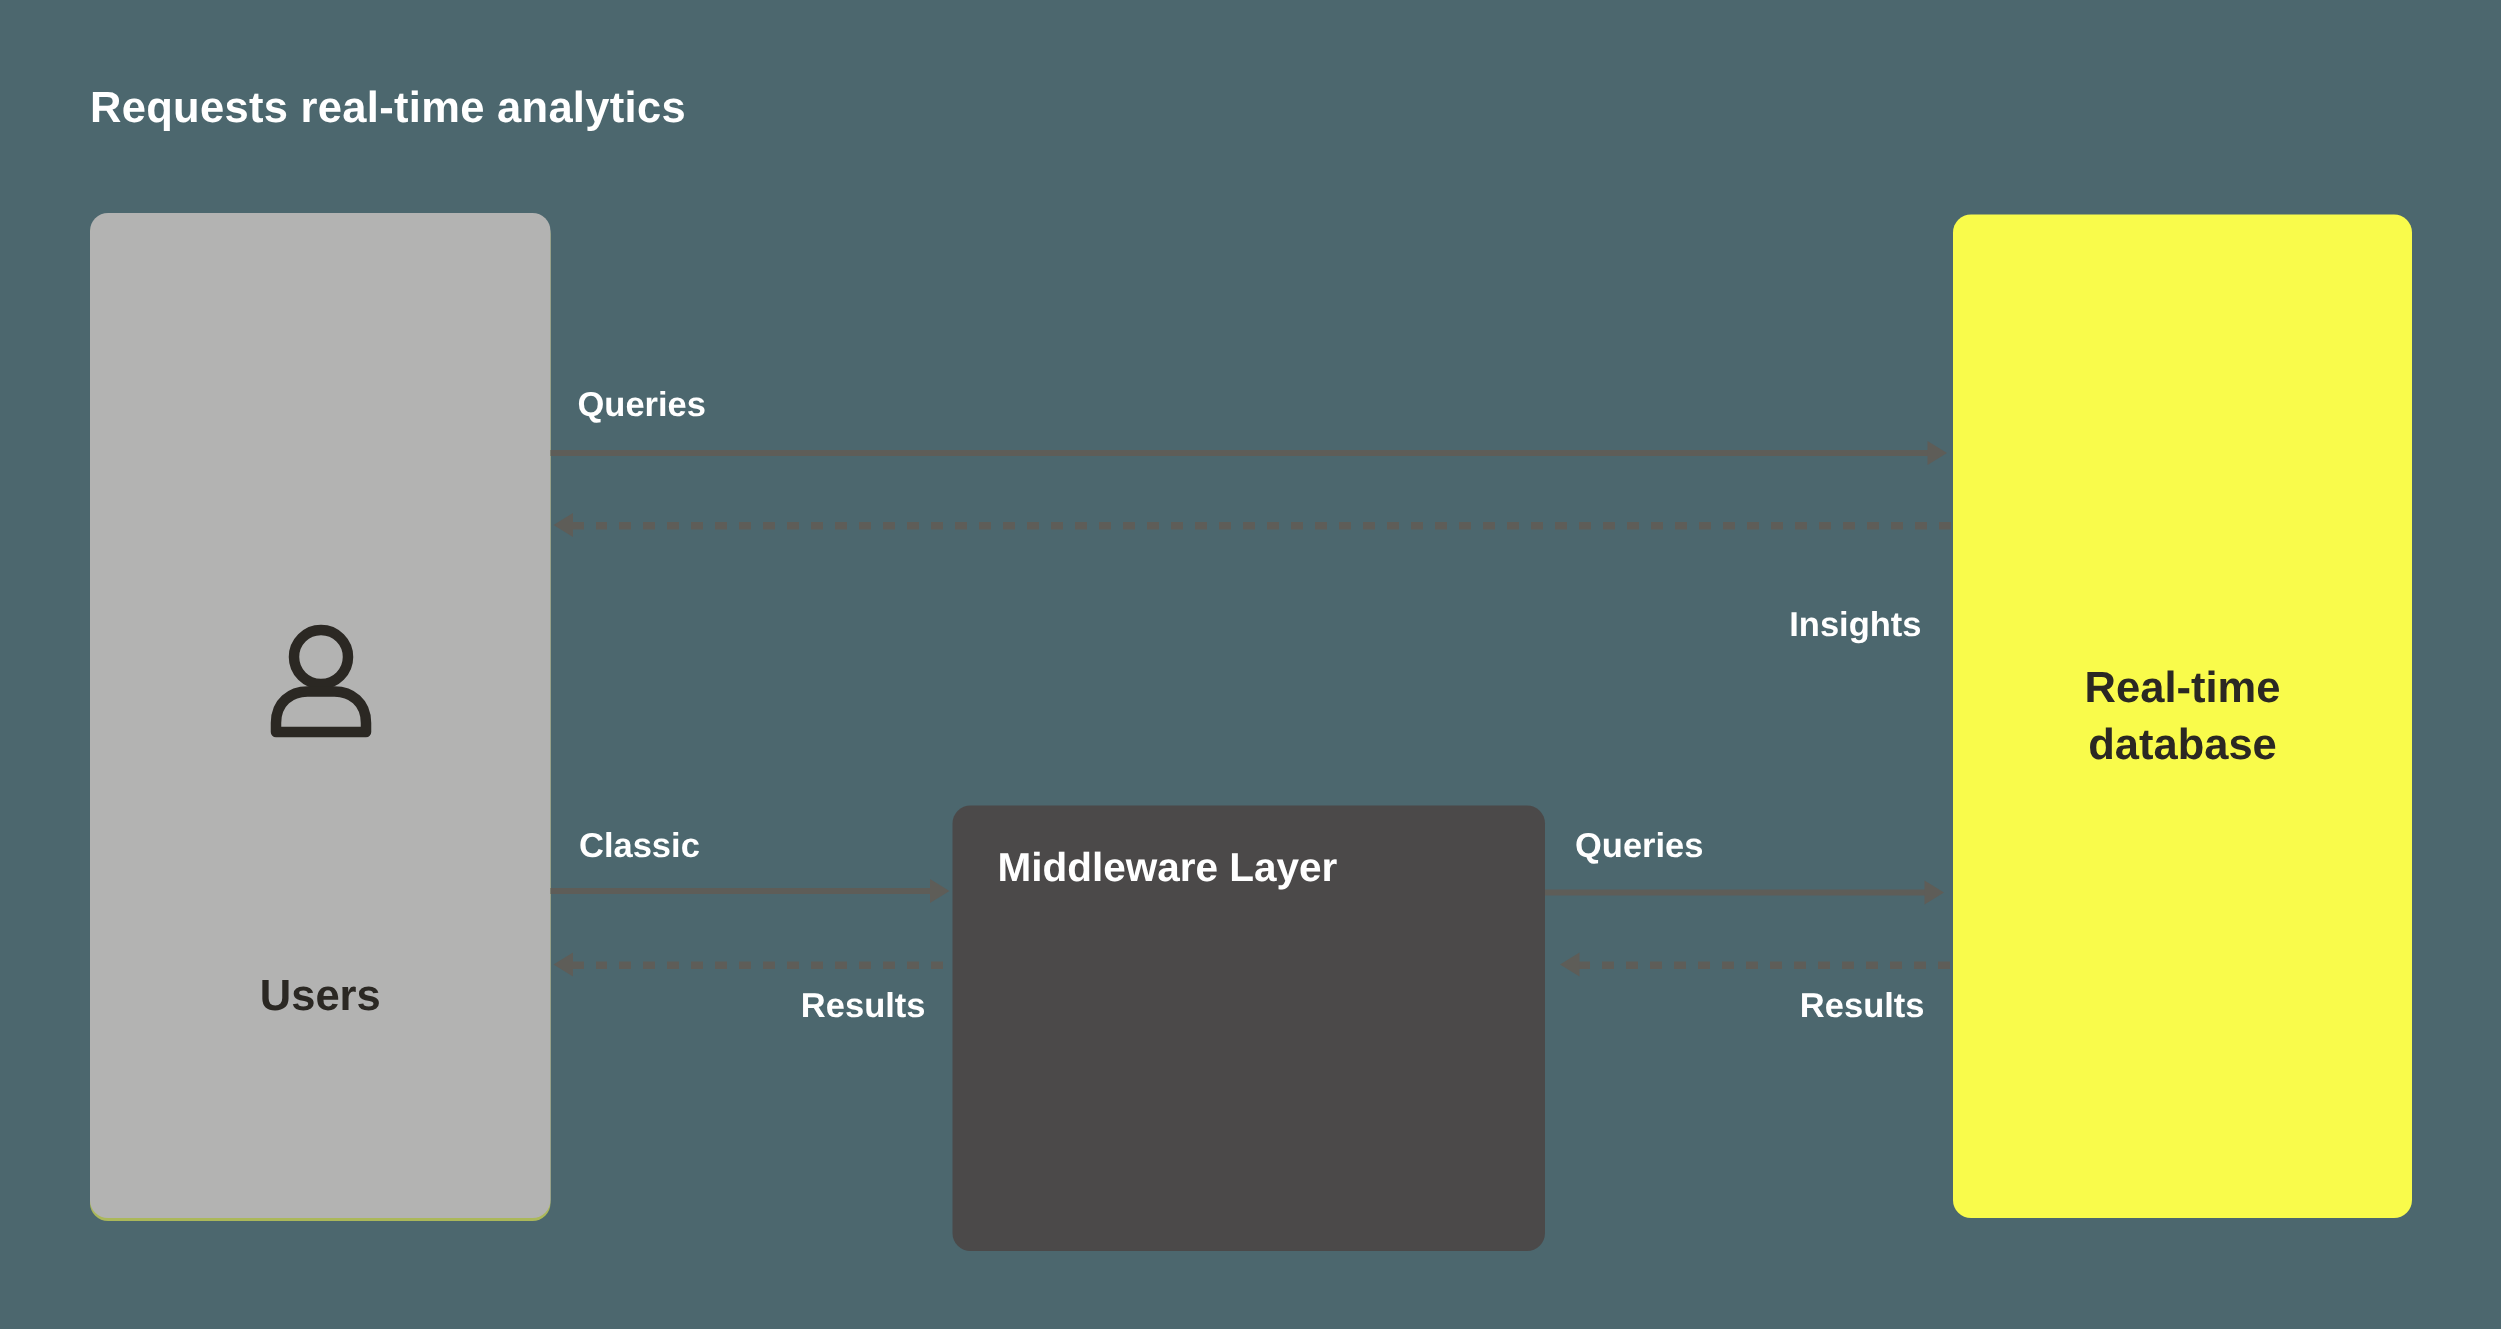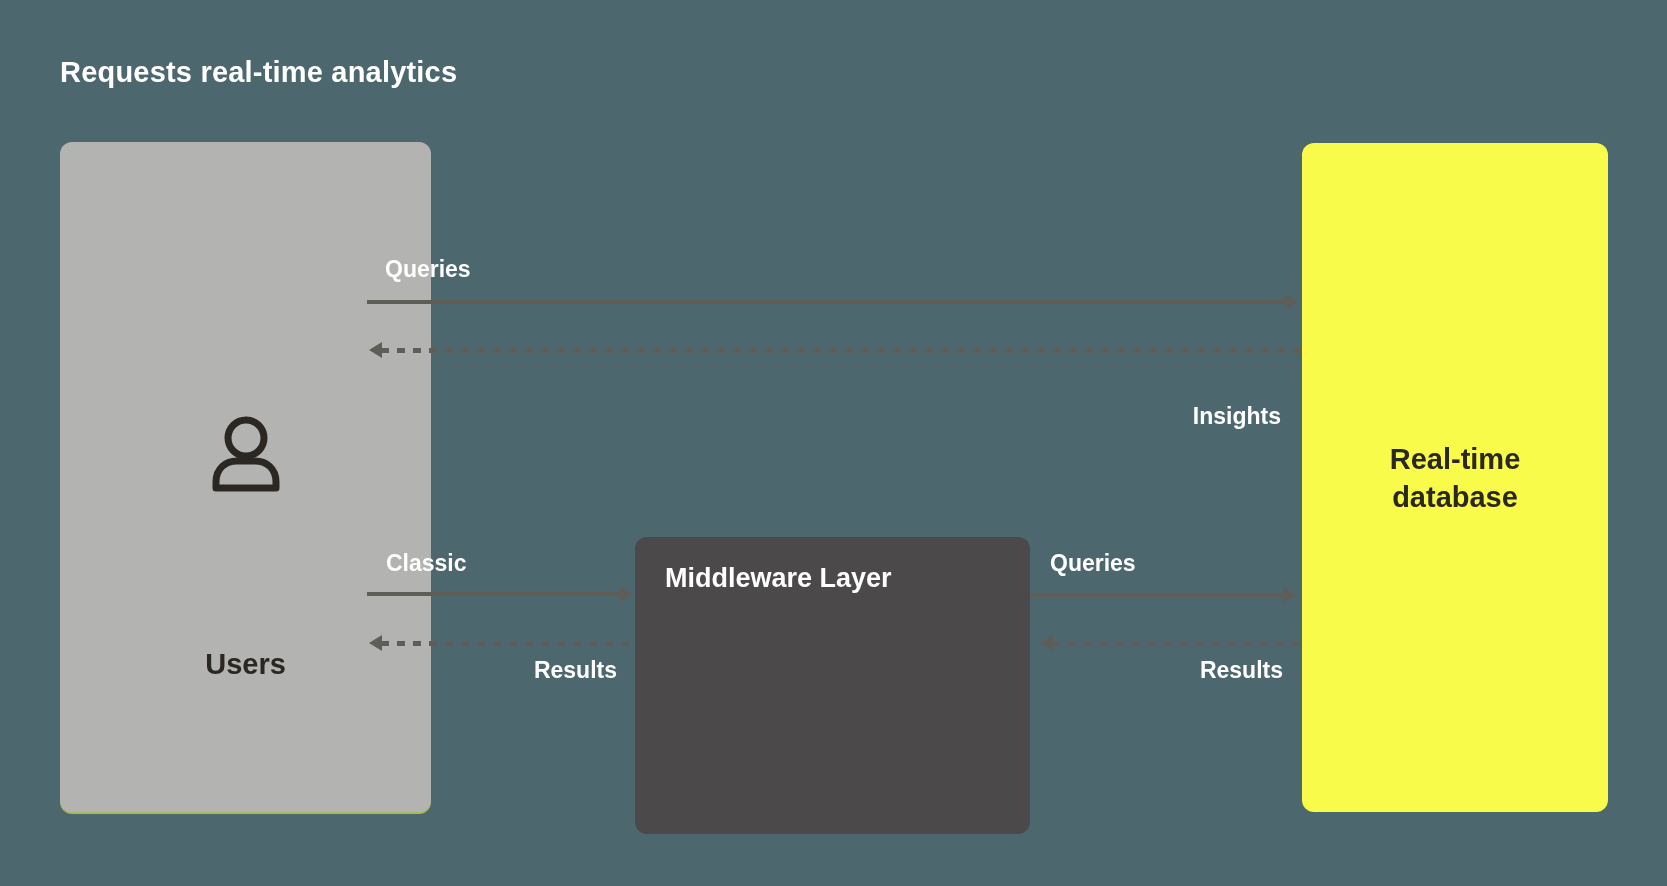--- a/index.html
+++ b/index.html
@@ -11,21 +11,21 @@
     position:relative; width:1667px; height:886px; overflow:hidden;
     background:var(--bg);
     font-family:"Liberation Sans","DejaVu Sans",sans-serif;
   }
   .title{
     position:absolute; left:60px; top:56px;
     font-size:29px; font-weight:bold; color:var(--label); letter-spacing:.2px;
   }
   .node{position:absolute; border-radius:12px;}
   .node-users{
-    left:60px; top:142px; width:371px; height:670px;
+    left:60px; top:142px; width:307px; height:670px;
     background:var(--node-gray);
     box-shadow:0 2px 0 rgba(249,251,75,.55);
   }
   .node-middleware{
     left:635px; top:537px; width:395px; height:297px;
     background:var(--node-dark);
   }
   .node-database{
     left:1302px; top:143px; width:306px; height:669px;
     background:var(--node-yellow);

